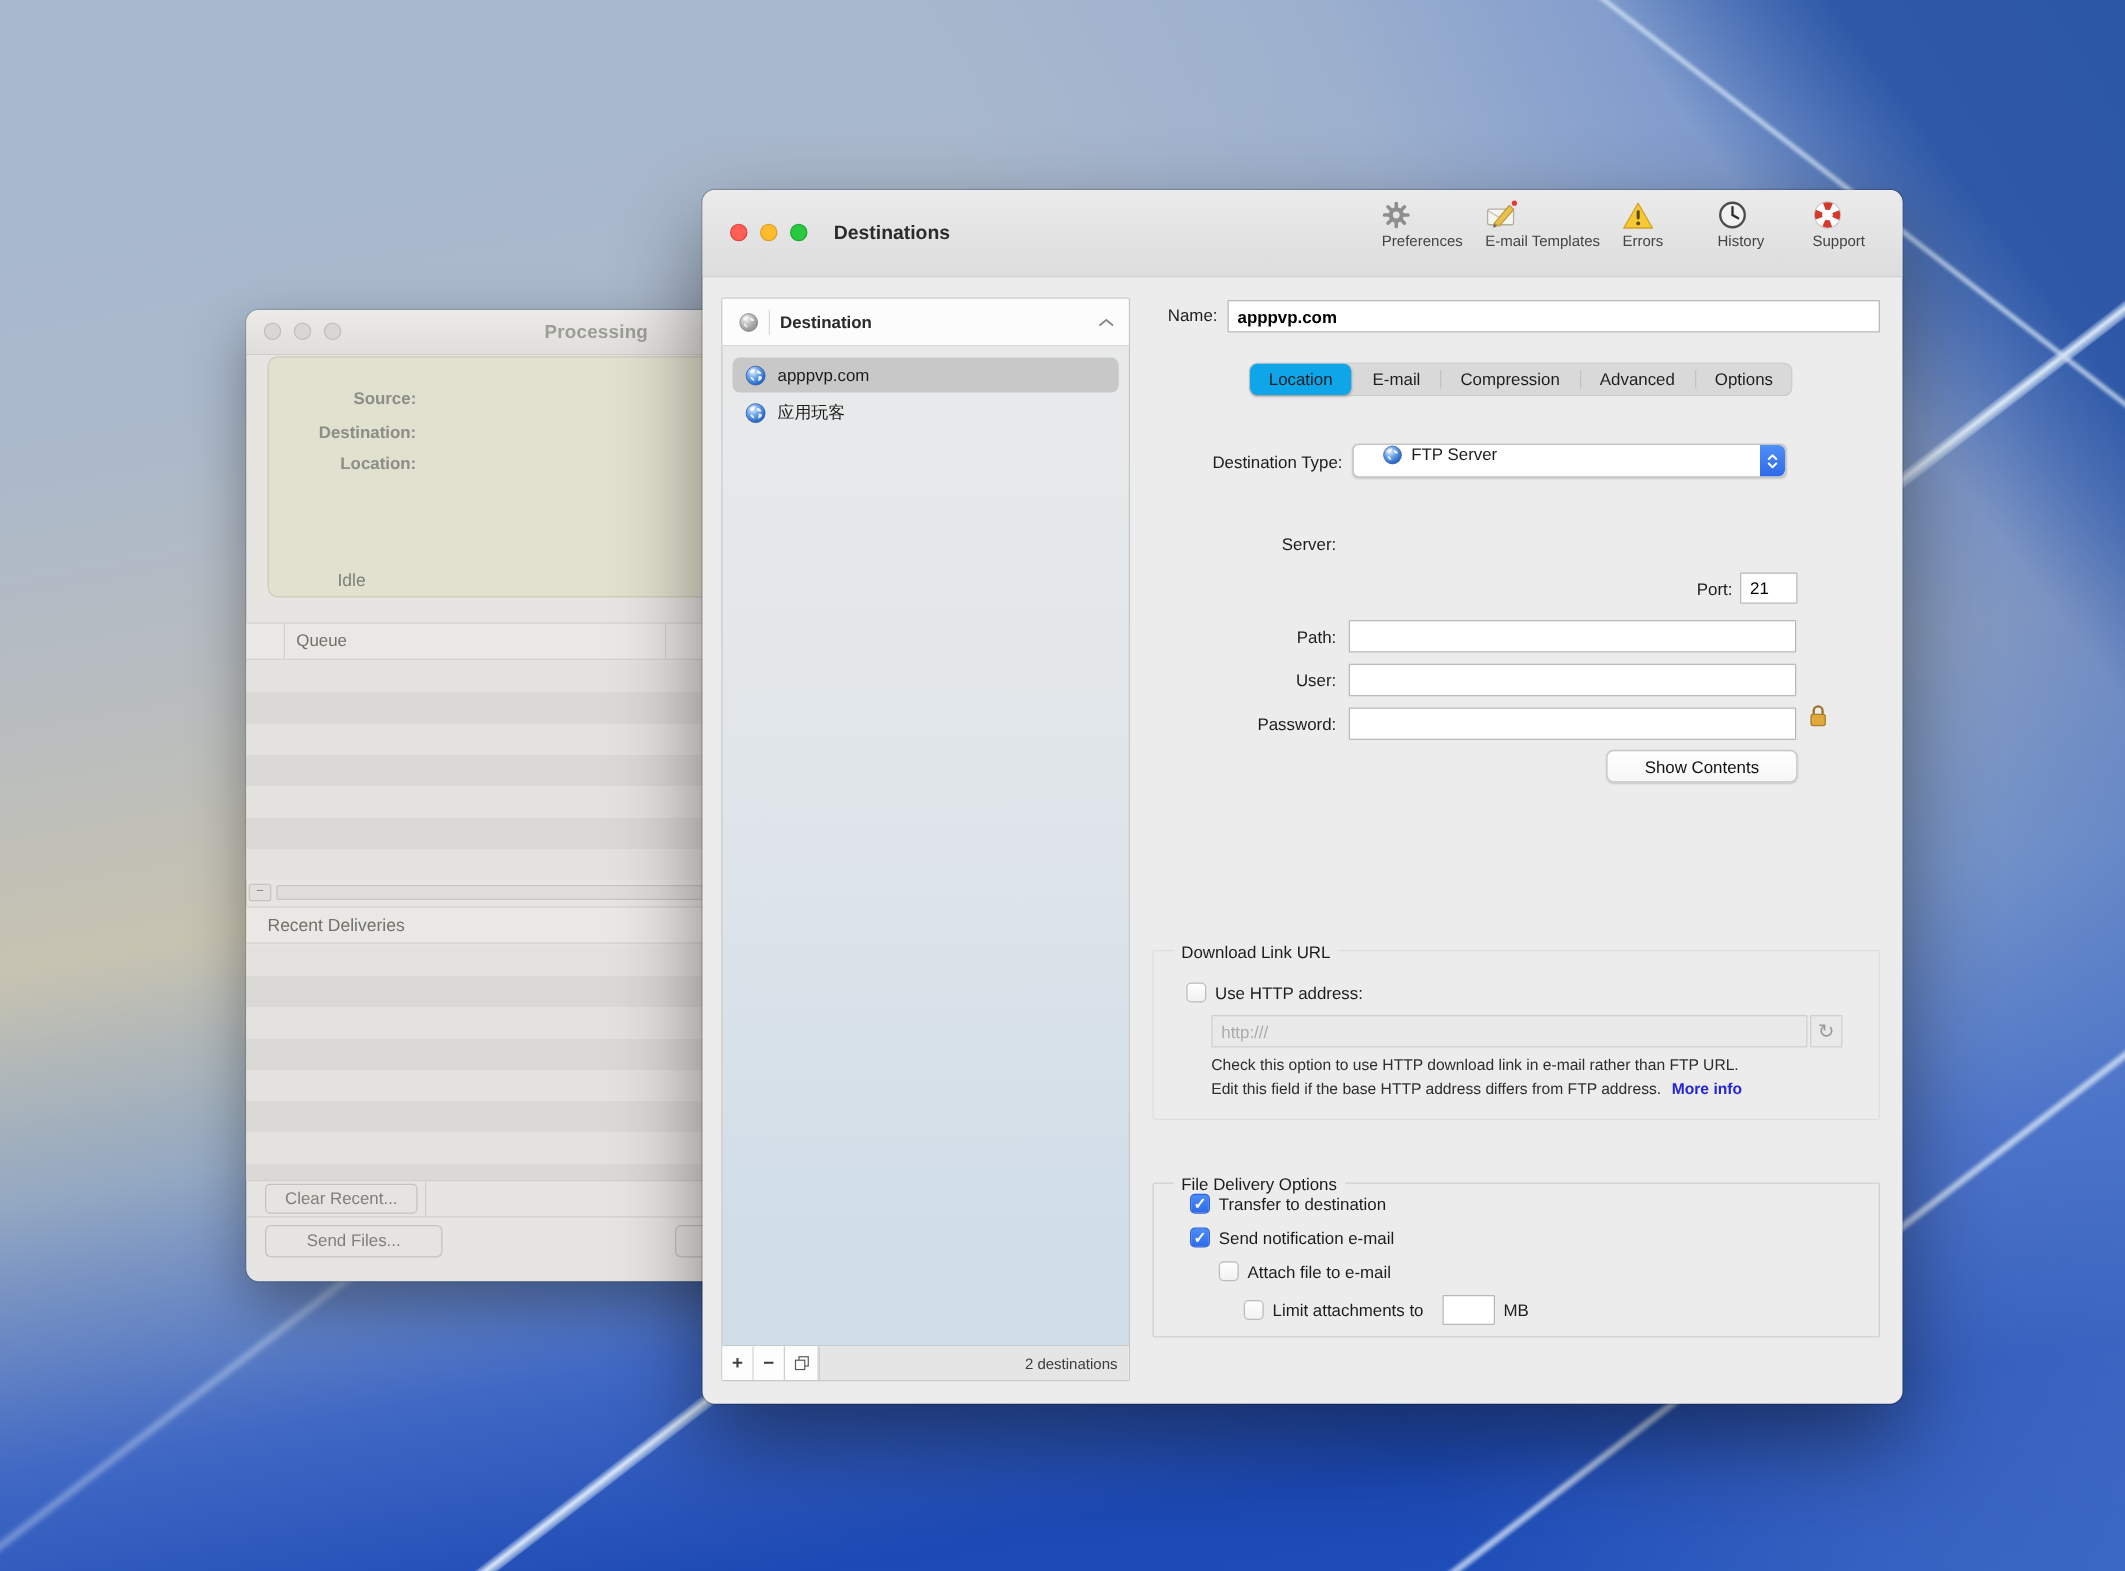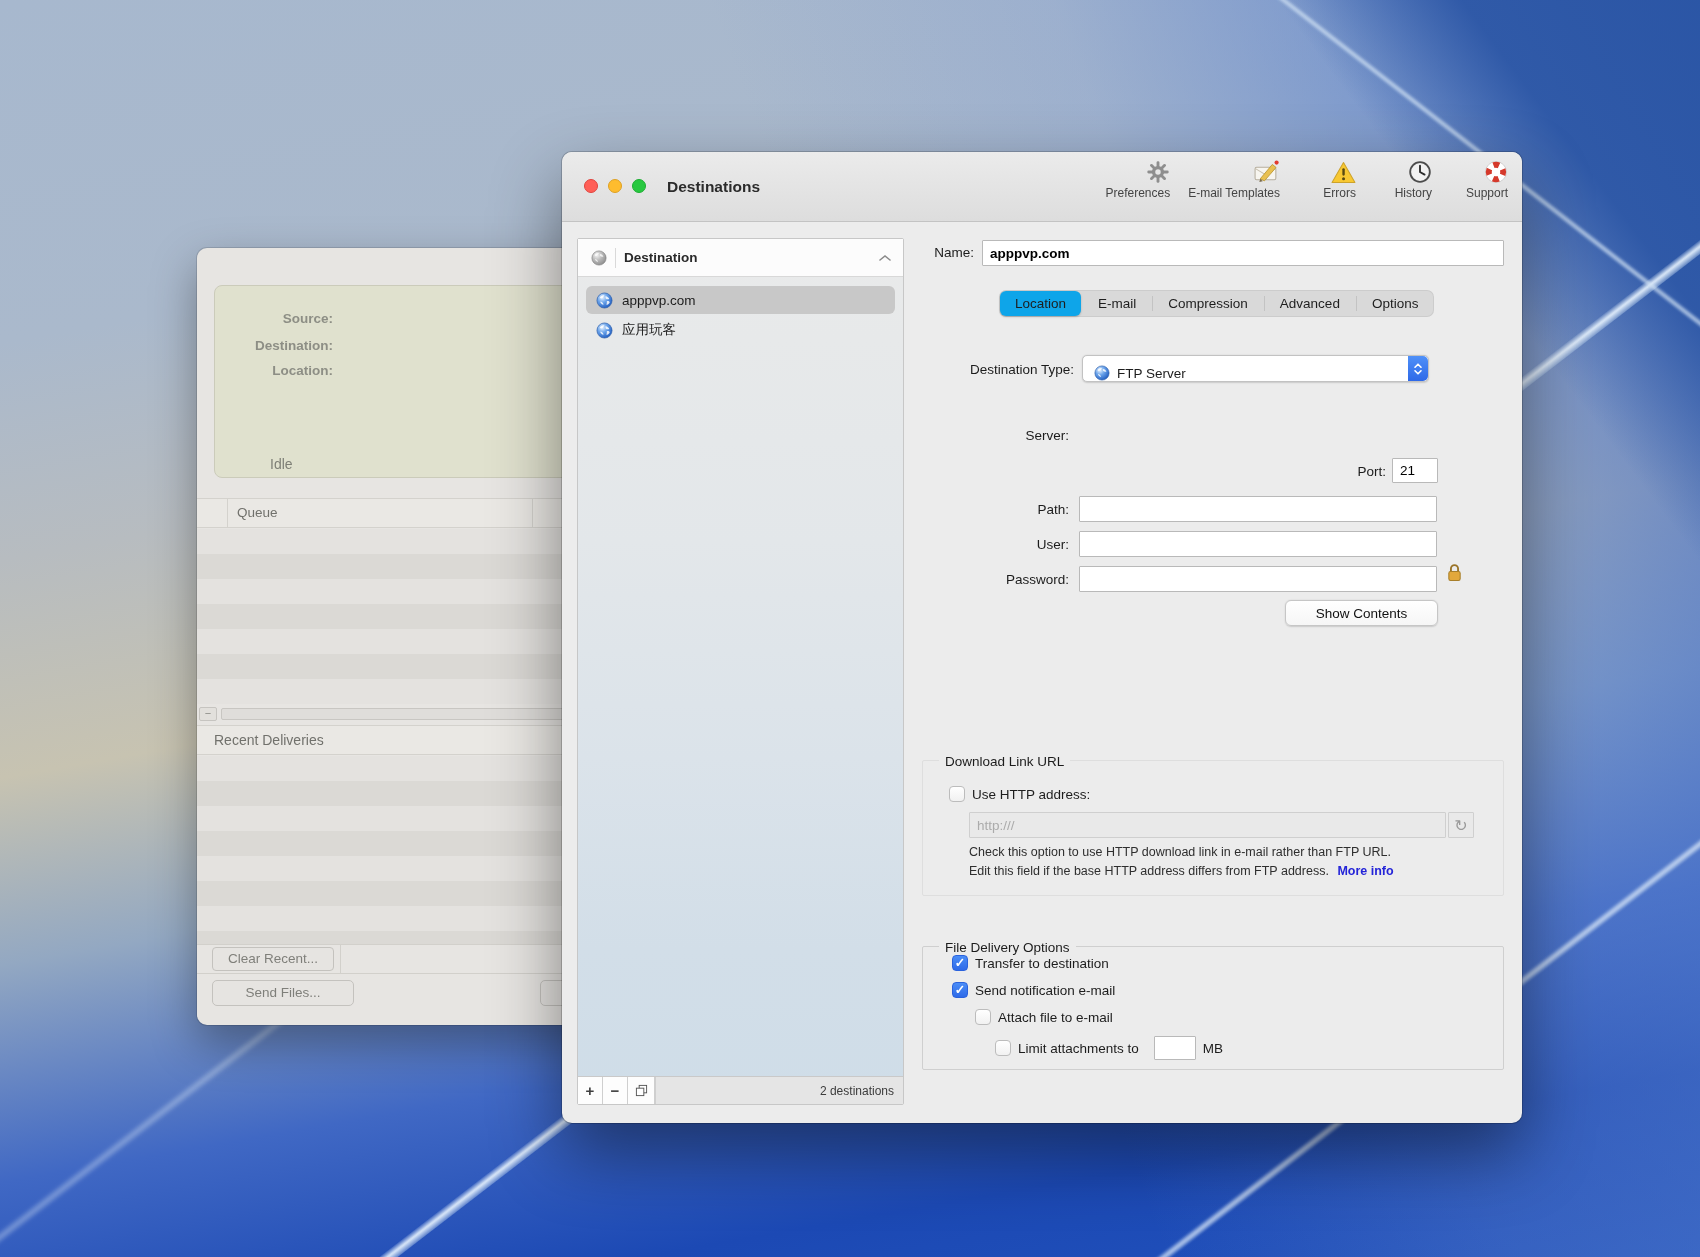--- a/index.html
+++ b/index.html
@@ -59,21 +59,21 @@
     box-shadow:0 30px 70px rgba(0,0,0,.45), 0 0 0 1px rgba(0,0,0,.18); }
   .win-front .titlebar { position:absolute; left:0; top:0; right:0; height:70px;
     background:linear-gradient(#ebebeb,#dddddd); border-bottom:1px solid #c3c3c3;
     border-radius:10px 10px 0 0; }
   .tl-red { background:#ff5f57; border:1px solid #e0443e; }
   .tl-yellow { background:#febc2e; border:1px solid #dea123; }
   .tl-green { background:#28c840; border:1px solid #1dad32; }
   .win-front .wtitle { position:absolute; left:105px; top:26px; font-weight:bold;
     font-size:15.5px; color:#2b2b2b; }
   .toolbar { position:absolute; right:14px; top:6px; display:flex; gap:18px; }
-  .tb-item { display:flex; flex-direction:column; align-items:flex-end; gap:2px;
+  .tb-item { display:flex; flex-direction:column; align-items:flex-start; gap:2px;
     min-width:58px; cursor:default; }
   .tb-icon { height:26px; display:flex; align-items:flex-end; }
   .tb-label { font-size:12px; color:#444; white-space:nowrap; }
 
   
   .sidebar { position:absolute; left:15px; top:86px; width:327px; height:867px;
     border:1px solid #c7c7c7; border-radius:2px;
     background:linear-gradient(180deg,#e9eaea 0%,#e3e7ea 35%,#dbe3ea 60%,#d2dee8 82%,#cfdde8 100%); }
   .sb-header { position:absolute; left:0; right:0; top:0; height:38px; background:#fcfcfc;
     border-bottom:1px solid #d8d8d8; display:flex; align-items:center; }
@@ -98,21 +98,21 @@
   .field.disabled { background:#e9e9e9; border-color:#cfcfcf; color:#ababab; }
   .caret { width:1px; height:16px; background:#111; margin-left:1px; }
   .tabs { position:absolute; left:437px; top:138px; height:27px; display:inline-flex;
     background:#d9d9d9; border-radius:7px; box-shadow:inset 0 0 0 1px rgba(0,0,0,.06); }
   .tab { padding:0 16px; display:flex; align-items:center; font-size:13.5px; color:#1e1e1e; position:relative; }
   .tab + .tab::before { content:""; position:absolute; left:0; top:6px; bottom:6px; width:1px; background:#c3c3c3; }
   .tab.selected { background:#0ea5e9; border-radius:6px; margin:1px; padding:0 15px;
     box-shadow:0 1px 2px rgba(0,0,0,.22); font-weight:normal; }
   .tab.selected::before, .tab.selected + .tab::before { display:none; }
   .popup { position:absolute; background:#fff; border:1px solid #c2c2c2; border-radius:5px;
-    display:flex; align-items:flex-end; padding-left:11px; font-size:13.5px;
+    display:flex; align-items:flex-start; padding-left:23px; font-size:13.5px;
     box-shadow:0 .5px 1.5px rgba(0,0,0,.15); }
   .popup .cap { position:absolute; right:0; top:0; bottom:0; width:20px; border-radius:0 5px 5px 0;
     background:linear-gradient(#4f90f8,#2e69e8); display:flex; align-items:center; justify-content:center; }
   .push-btn { position:absolute; background:linear-gradient(#ffffff,#f6f6f6); border:1px solid #c6c6c6;
     border-radius:6px; display:flex; align-items:center; justify-content:center;
     font-size:13.5px; color:#111; box-shadow:0 .5px 1.5px rgba(0,0,0,.15); }
   .cb { width:16px; height:16px; border-radius:4px; border:1px solid #bcbcbc;
     background:linear-gradient(#fff,#f1f1f1); flex:none; position:relative; }
   .cb.checked { background:linear-gradient(#4a8df7,#2f6ae8); border-color:#2a62dd; }
   .cb.checked::after { content:"✓"; position:absolute; left:0; right:0; top:-1px; text-align:center;
@@ -146,20 +146,26 @@
 </svg>
 
 <div class="wallpaper">
   <div class="streak streak-faint"></div>
   <div class="streak streak-main"></div>
   <div class="streak streak-low"></div>
   <div class="streak streak-top"></div>
 </div>
 
 <div class="window win-back">
+  <div class="titlebar">
+    <span class="tl tl-inactive" style="position:absolute;left:14px;top:10px"></span>
+    <span class="tl tl-inactive" style="position:absolute;left:38px;top:10px"></span>
+    <span class="tl tl-inactive" style="position:absolute;left:62px;top:10px"></span>
+    <div class="wtitle">Processing</div>
+  </div>
 
   <div class="info-panel">
     <div class="info-label" style="left:8px;top:25px">Source:</div>
     <div class="info-label" style="left:8px;top:52px">Destination:</div>
     <div class="info-label" style="left:8px;top:77px">Location:</div>
     <div class="idle">Idle</div>
   </div>
 
   <div class="tbl-head" style="top:250px">
     <div class="vsep" style="left:30px"></div>

